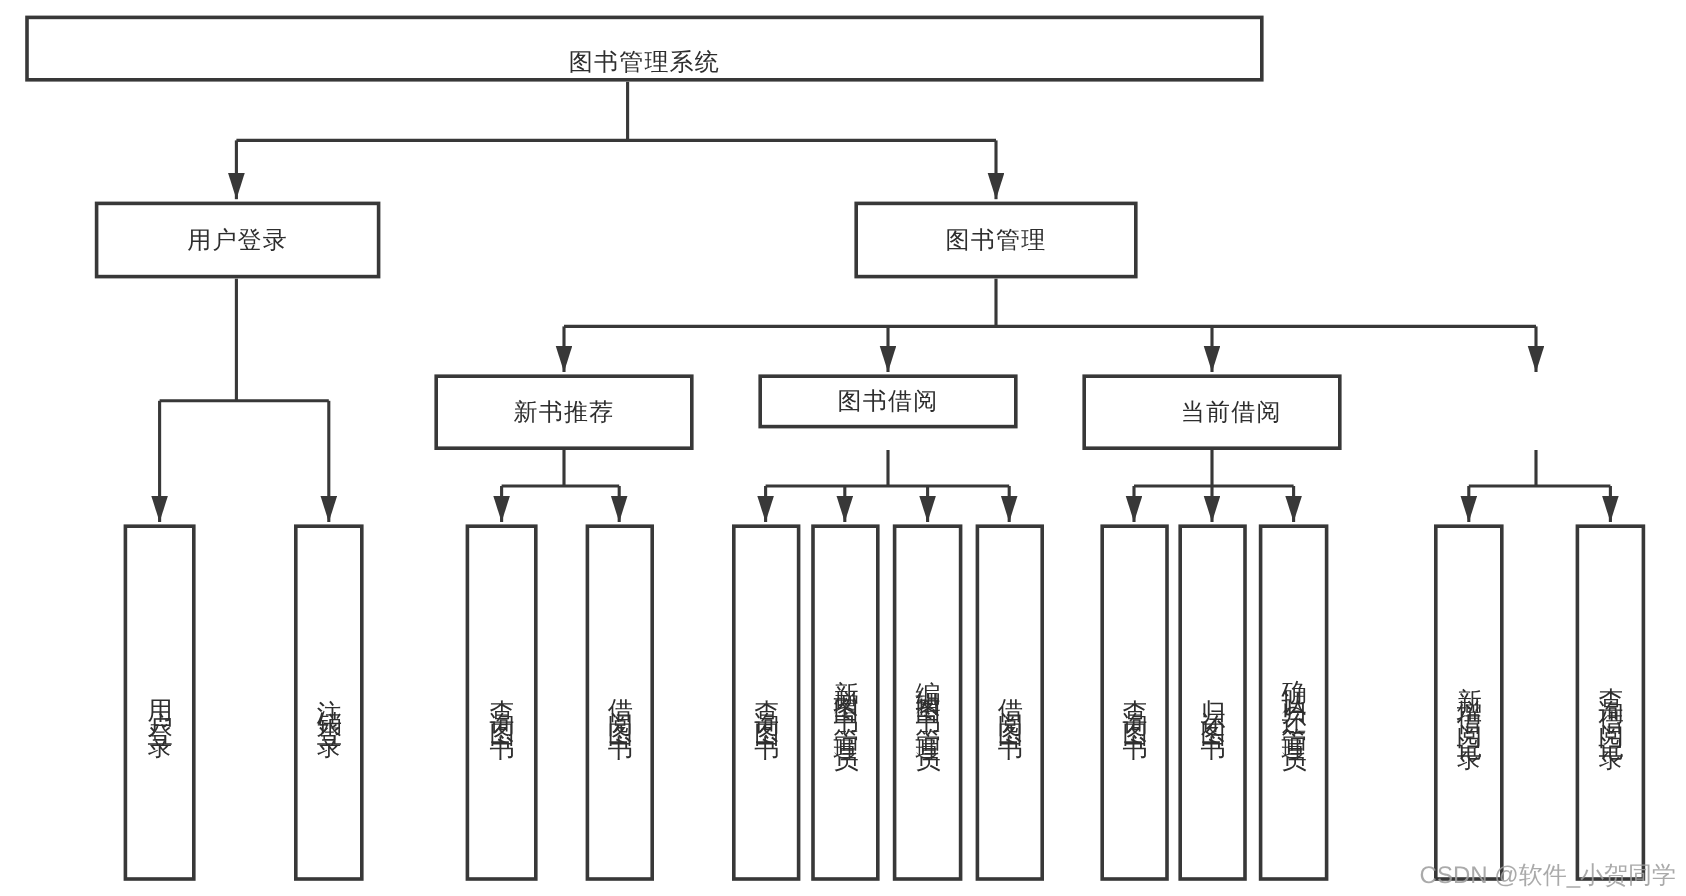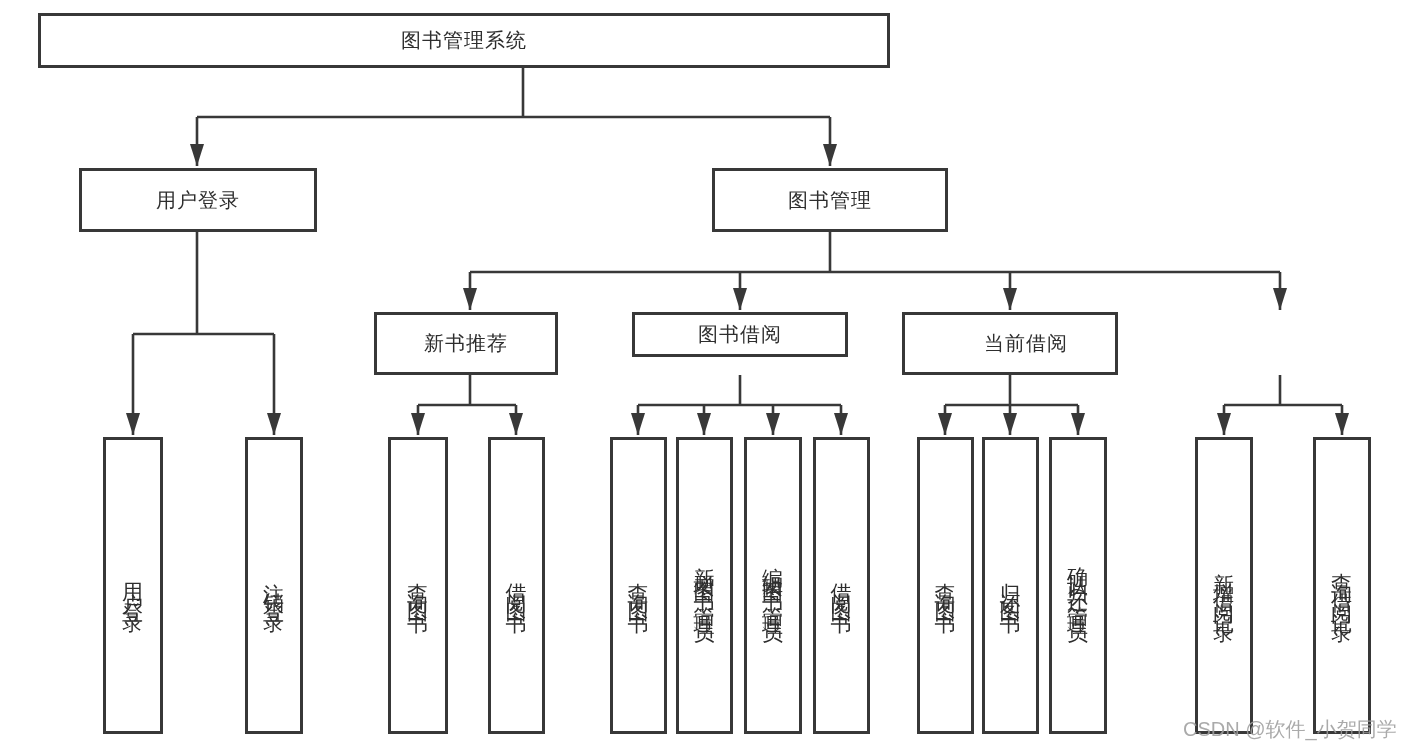--- a/index.html
+++ b/index.html
@@ -95,32 +95,32 @@
       <path d="M773 405 V435" marker-end="url(#arrow)"></path>
       <path d="M841 405 V435" marker-end="url(#arrow)"></path>
       <path d="M945 405 V435" marker-end="url(#arrow)"></path>
       <path d="M1010 405 V435" marker-end="url(#arrow)"></path>
       <path d="M1078 405 V435" marker-end="url(#arrow)"></path>
       <path d="M1224 405 V435" marker-end="url(#arrow)"></path>
       <path d="M1342 405 V435" marker-end="url(#arrow)"></path>
     </g>
   </svg>
 
-  <div class="node hbox" style="left:38px; top:13px; width:852px; height:55px;">
+  <div class="node hbox" style="left:21px; top:13px; width:1032px; height:55px;align-items:flex-end;">
     <span>图书管理系统</span>
   </div>
 
   <div class="node hbox" style="left:79px; top:168px; width:238px; height:64px;">
     <span>用户登录</span>
   </div>
   <div class="node hbox" style="left:712px; top:168px; width:236px; height:64px;text-align:center;">
     <span>图书管理</span>
   </div>
 
-  <div class="node hbox" style="left:362px; top:312px; width:184px; height:63px;margin-left:12px;">
+  <div class="node hbox" style="left:362px; top:312px; width:216px; height:63px;">
     <span>新书推荐</span>
   </div>
   <div class="node hbox" style="left:632px; top:312px; width:216px; height:45px;">
     <span>图书借阅</span>
   </div>
   <div class="node hbox" style="left:902px; top:312px; width:216px; height:63px;padding-left:32px;">
     <span>当前借阅</span>
   </div>
 
   <div class="node vbox" style="left:103px; top:437px; width:60px; height:297px;">

